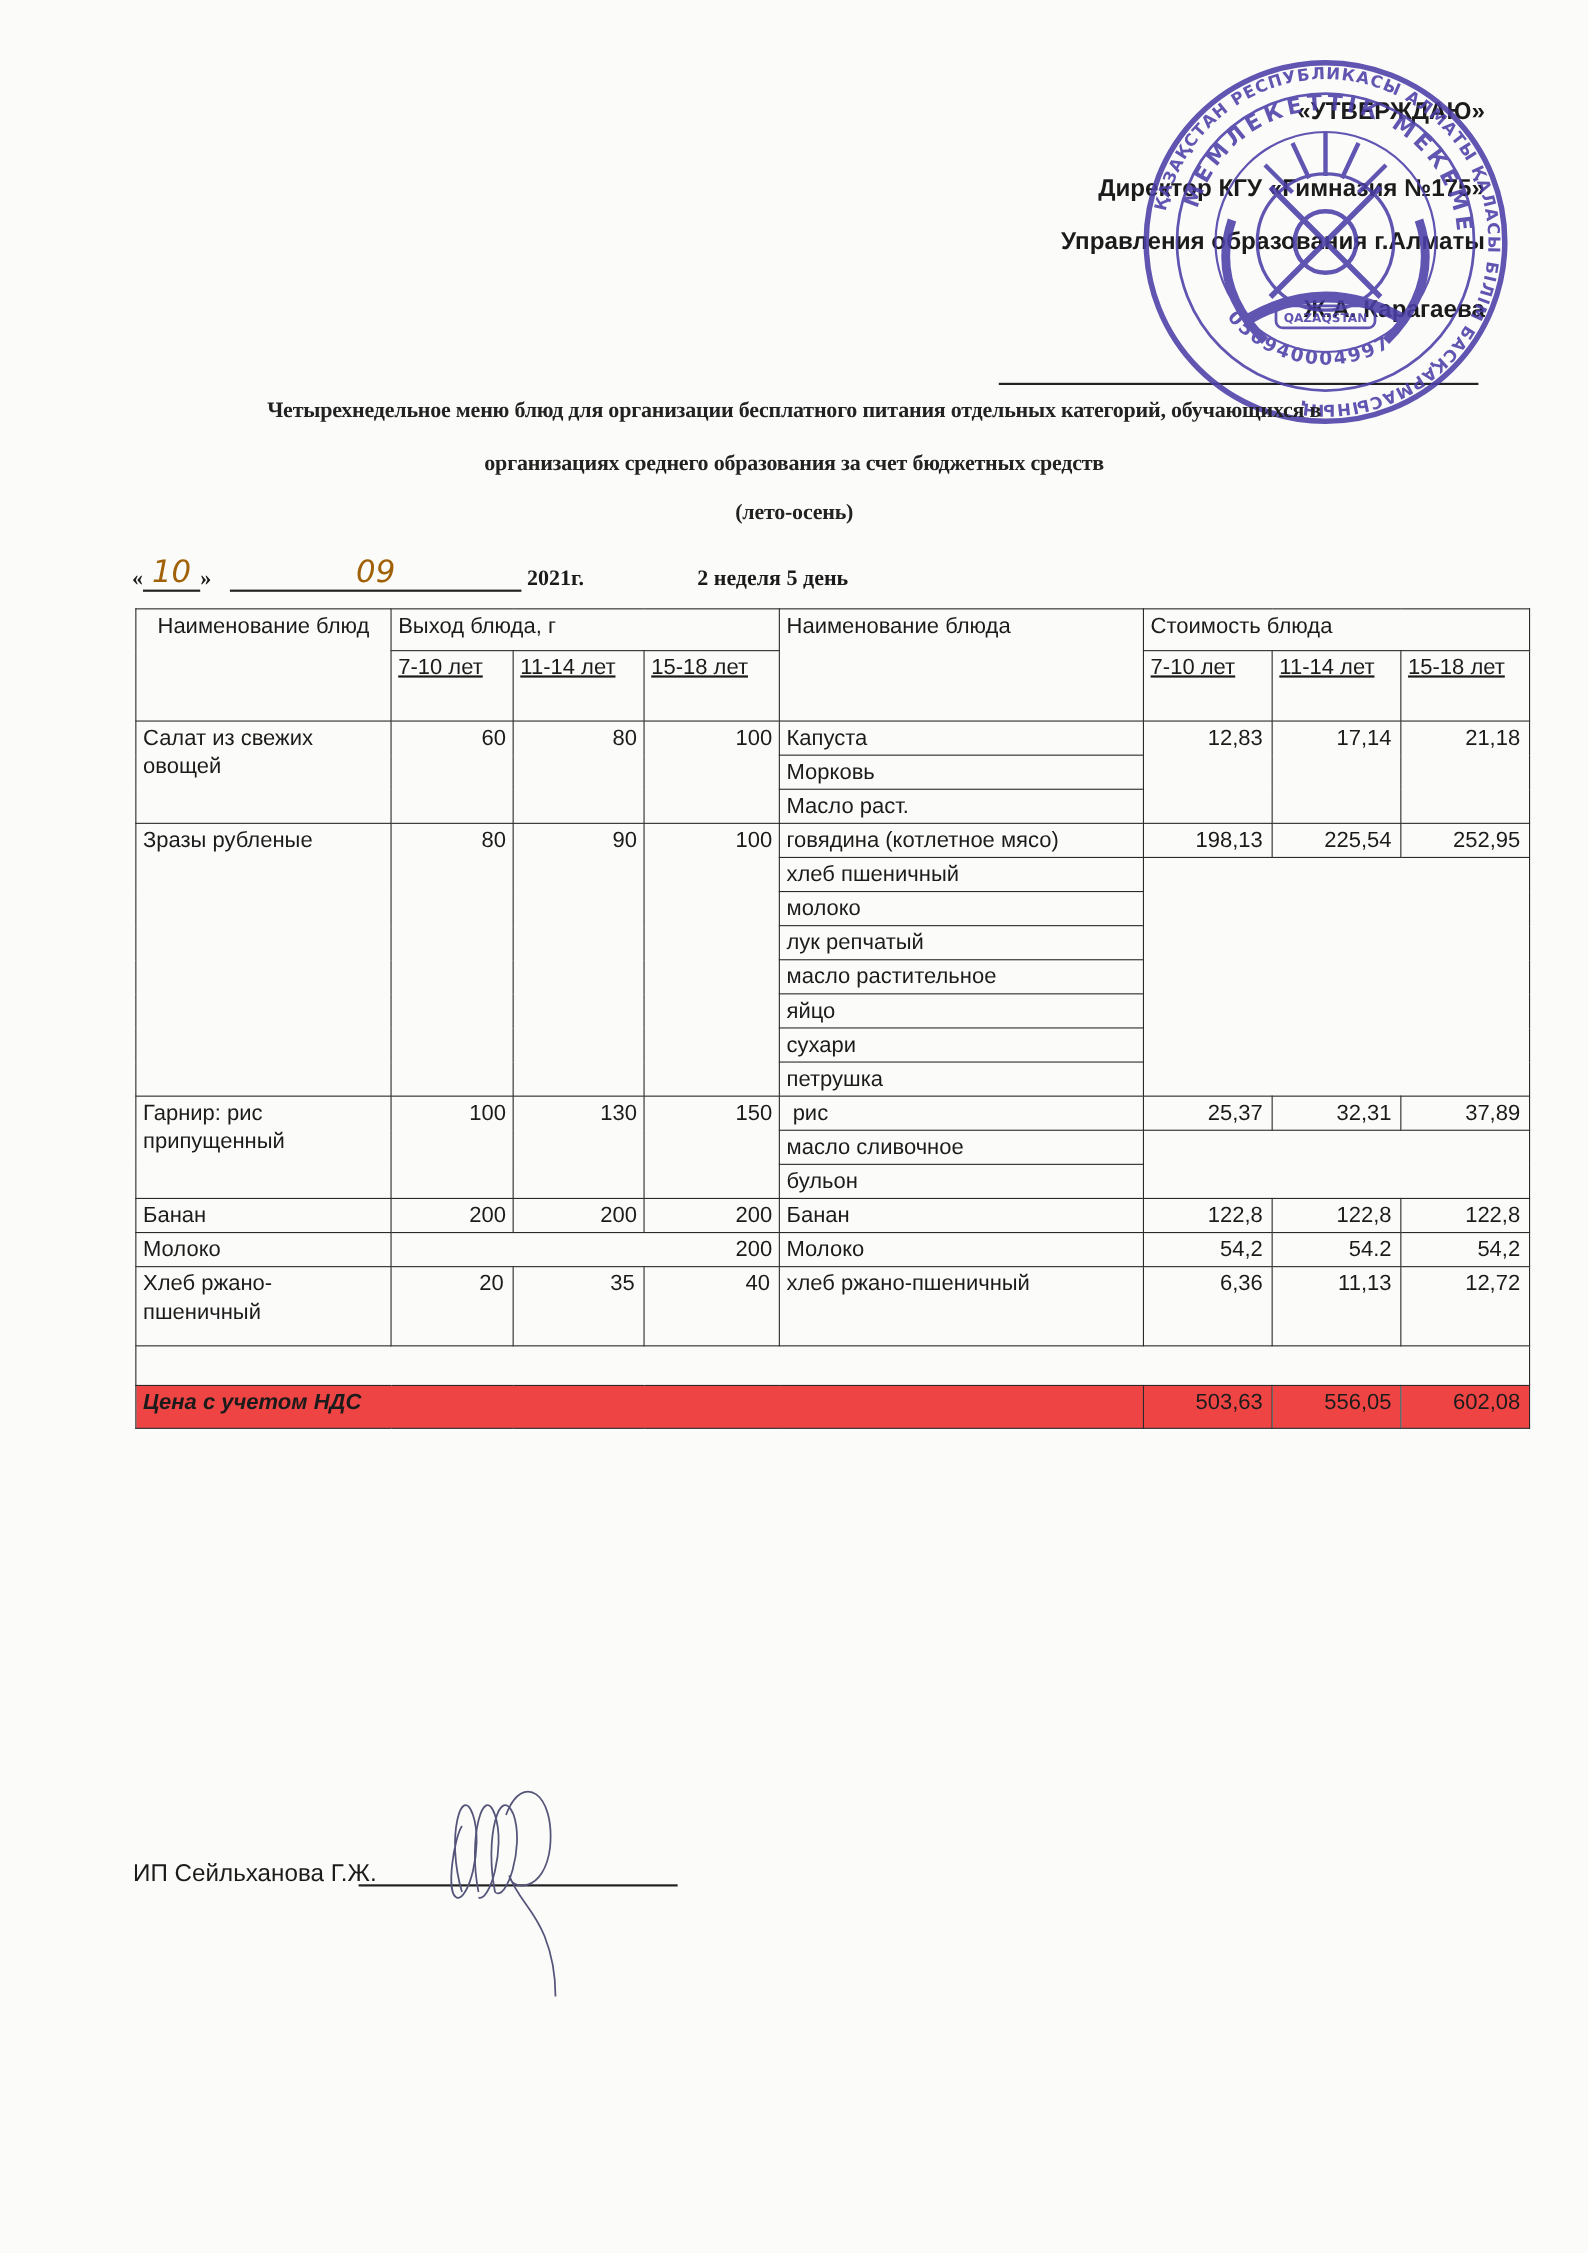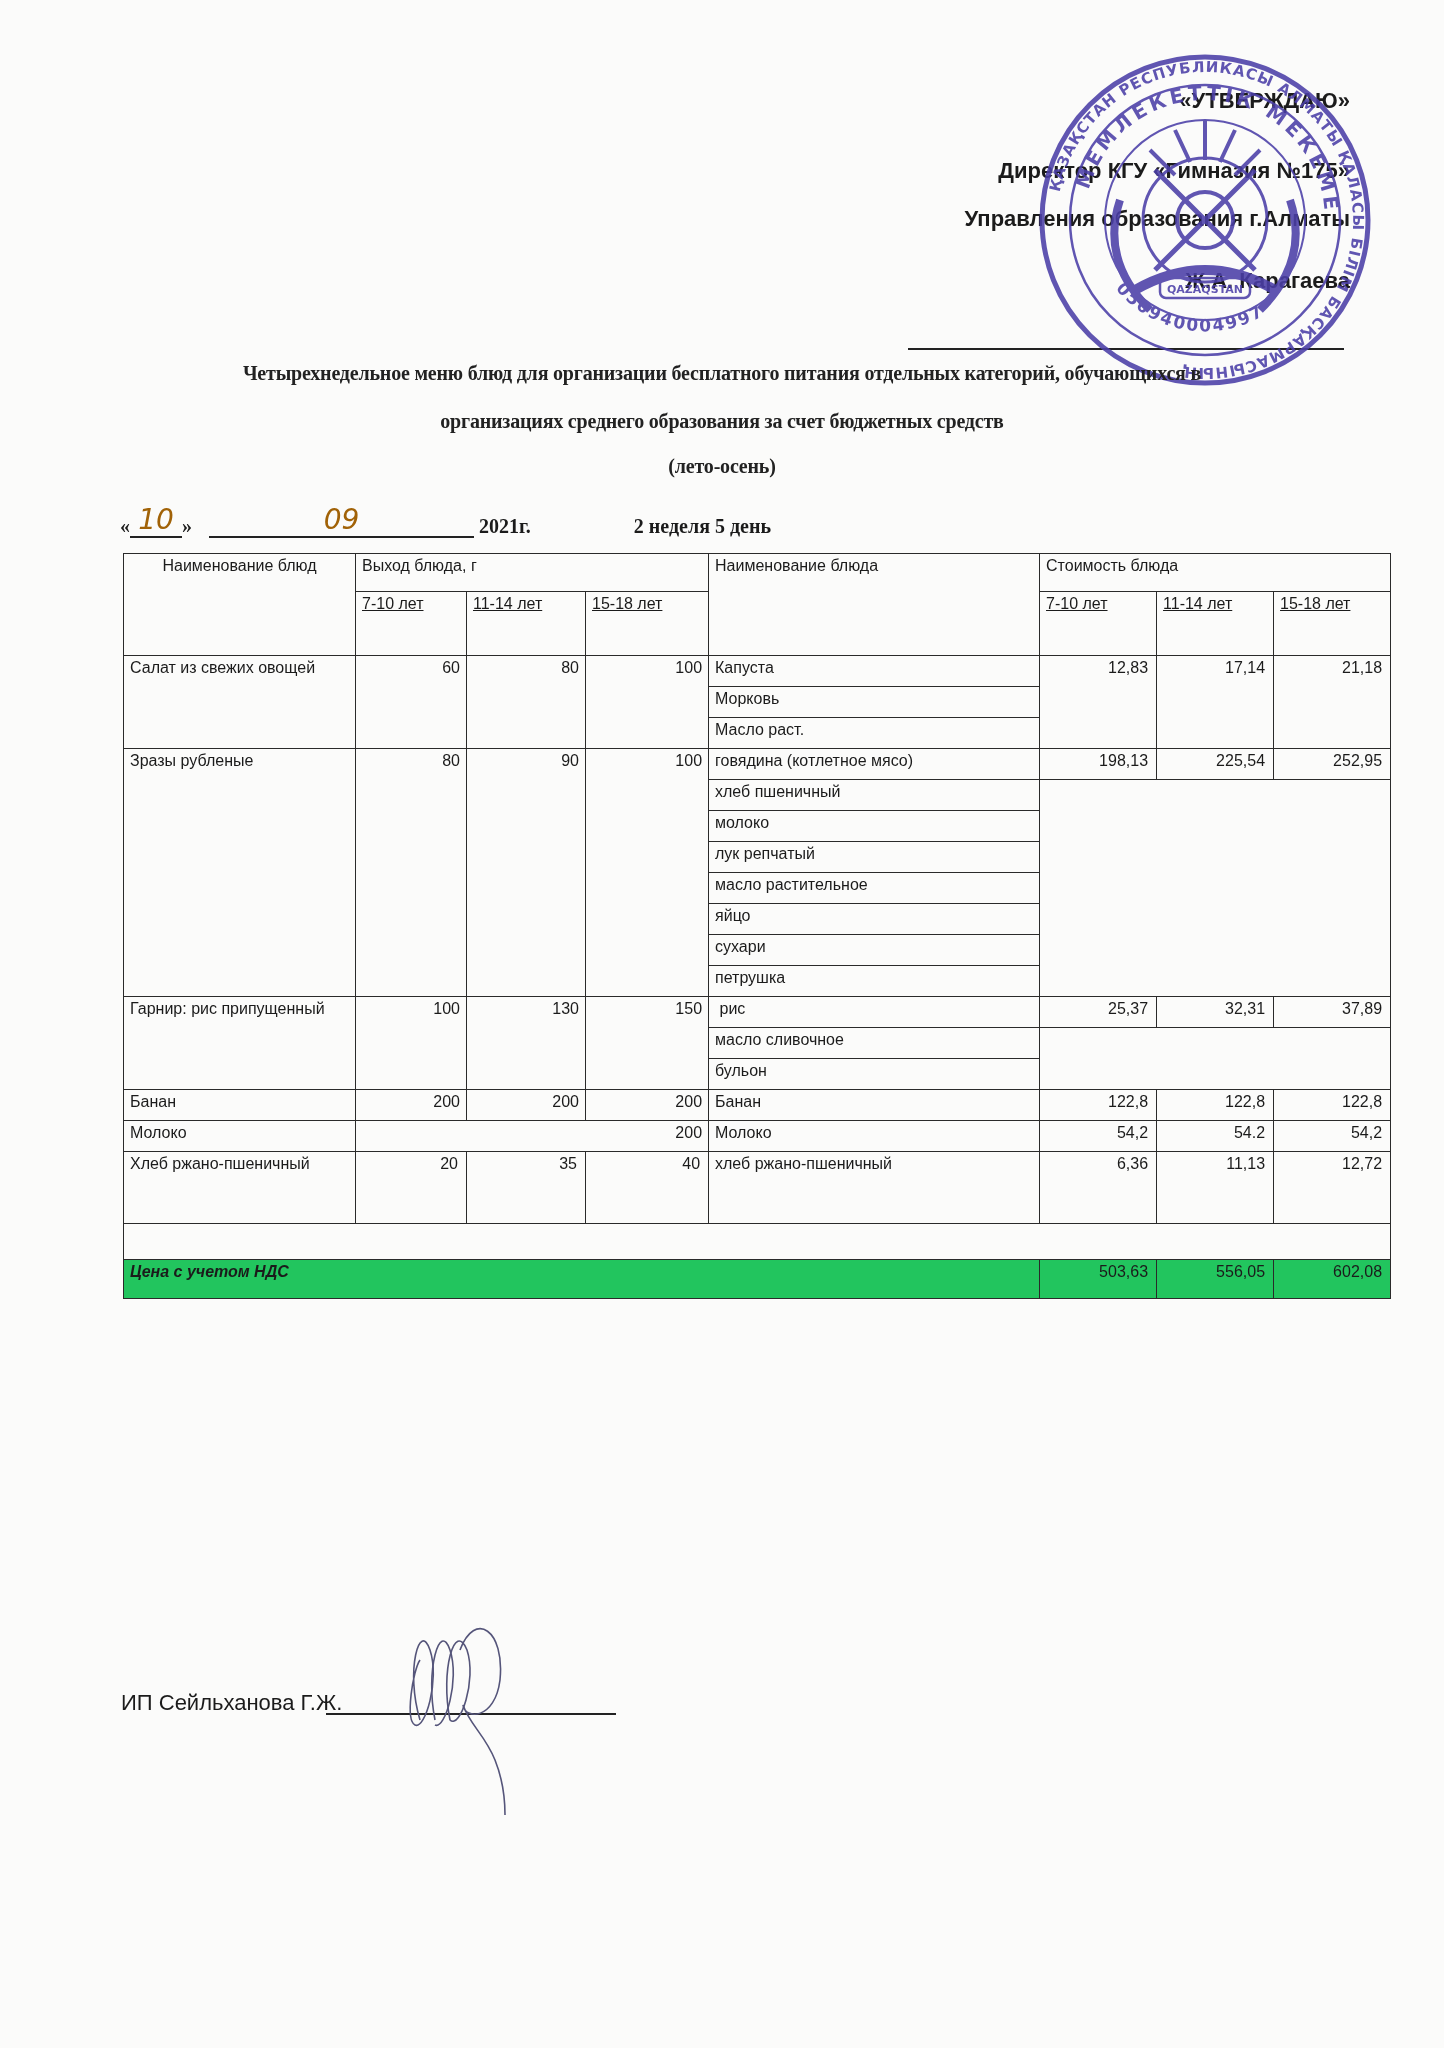--- a/index.html
+++ b/index.html
@@ -28,31 +28,31 @@
   }
 
   .dateline { position: absolute; top: 503px; left: 120px; font-family: "Liberation Serif", serif; font-weight: bold; font-size: 20px; white-space: nowrap; height: 30px; }
   .hand { font-family: "DejaVu Sans", sans-serif; font-style: italic; color: #a16207; font-size: 28px; font-weight: normal; }
   .uline { display: inline-block; border-bottom: 2px solid #222; text-align: center; vertical-align: bottom; }
 
   
   table.menu {
     position: absolute; left: 123px; top: 553px; width: 1267px;
     border-collapse: collapse; table-layout: fixed;
-    font-size: 16px; line-height: 1.3;
+    font-size: 20px; line-height: 1.3;
   }
   table.menu td {
     border: 1.5px solid #2a2a2a; padding: 2px 6px; vertical-align: top;
     background: transparent; overflow: hidden;
   }
   table.menu td.num { text-align: right; padding-right: 8px; }
   table.menu td.ctr { text-align: right; }
   table.menu td.hdr { text-align: left; }
   table.menu td.hdr-c { text-align: center; }
-  table.menu tr.total td { background: #22c55e; height: 34px; }
+  table.menu tr.total td { background: #ef4444; height: 34px; }
   table.menu tr.total td.label { font-style: italic; font-weight: bold; }
   .cell-ing { height: 31px; }
 
   
   .sig-label { position: absolute; left: 121px; top: 1690px; font-size: 22px; white-space: nowrap; }
   .sig-line { position: absolute; left: 325px; top: 1713px; width: 290px; height: 2px; background: #222; }
   .sig-scrawl { position: absolute; left: 395px; top: 1610px; width: 140px; height: 210px; pointer-events: none; }
 </style>
 </head>
 <body>

